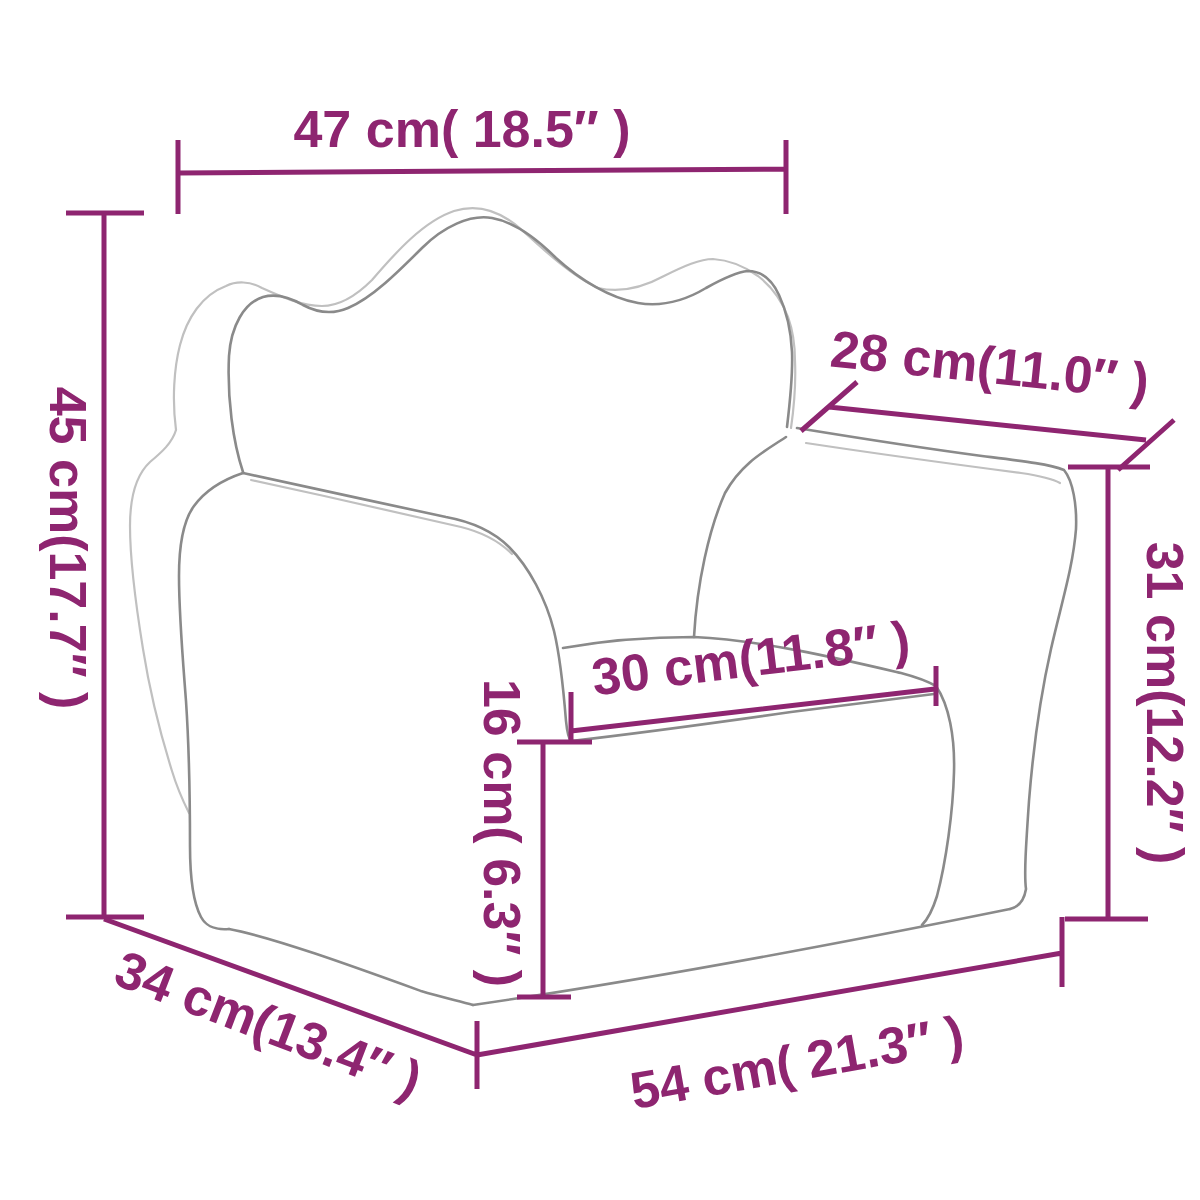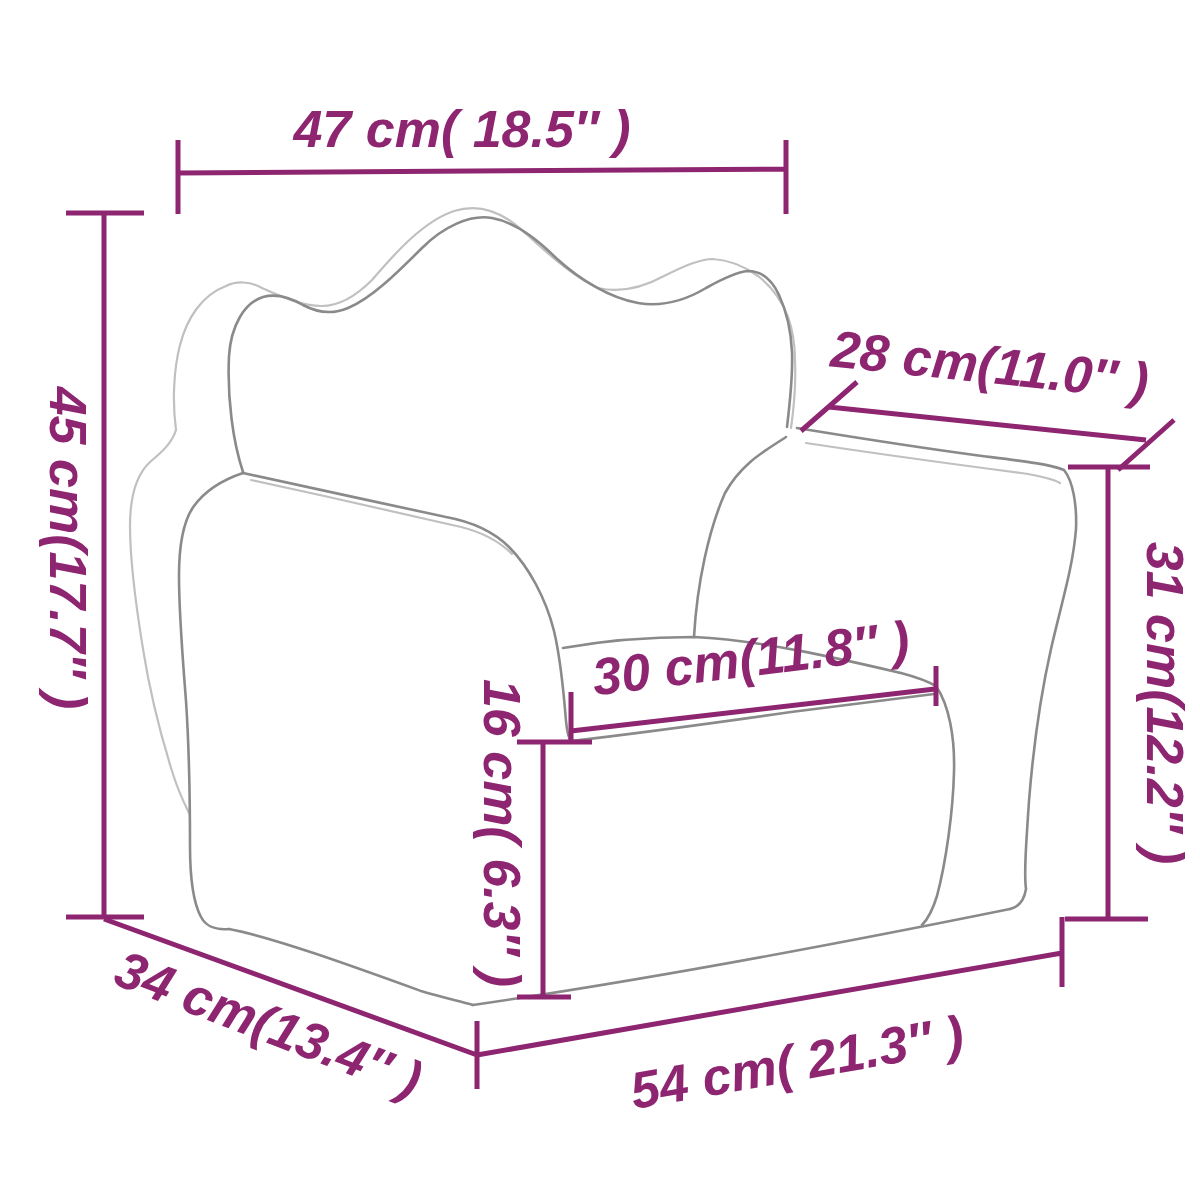--- a/index.html
+++ b/index.html
@@ -1,20 +1,19 @@
 <!DOCTYPE html>
 <html><head>
 <meta charset="utf-8">
 <style>
   html,body{margin:0;padding:0;background:#ffffff;}
   .canvas{
     width:1192px;height:1200px;background:#ffffff;
     position:relative;overflow:hidden;
     font-family:"Liberation Sans",sans-serif;
-    font-style:italic;
   }
   svg{display:block;}
   .ink{stroke:#8a8a8a;stroke-width:2.6;fill:none;stroke-linecap:round;stroke-linejoin:round;}
   .ink-light{stroke:#c0c0c0;stroke-width:2.2;fill:none;stroke-linecap:round;stroke-linejoin:round;}
   .dim{stroke:#8e2570;stroke-width:5;fill:none;stroke-linecap:butt;}
   .dim-label{
     font-family:"Liberation Sans",sans-serif;
     font-weight:700;font-size:52px;fill:#8e2570;
   }
 </style>

